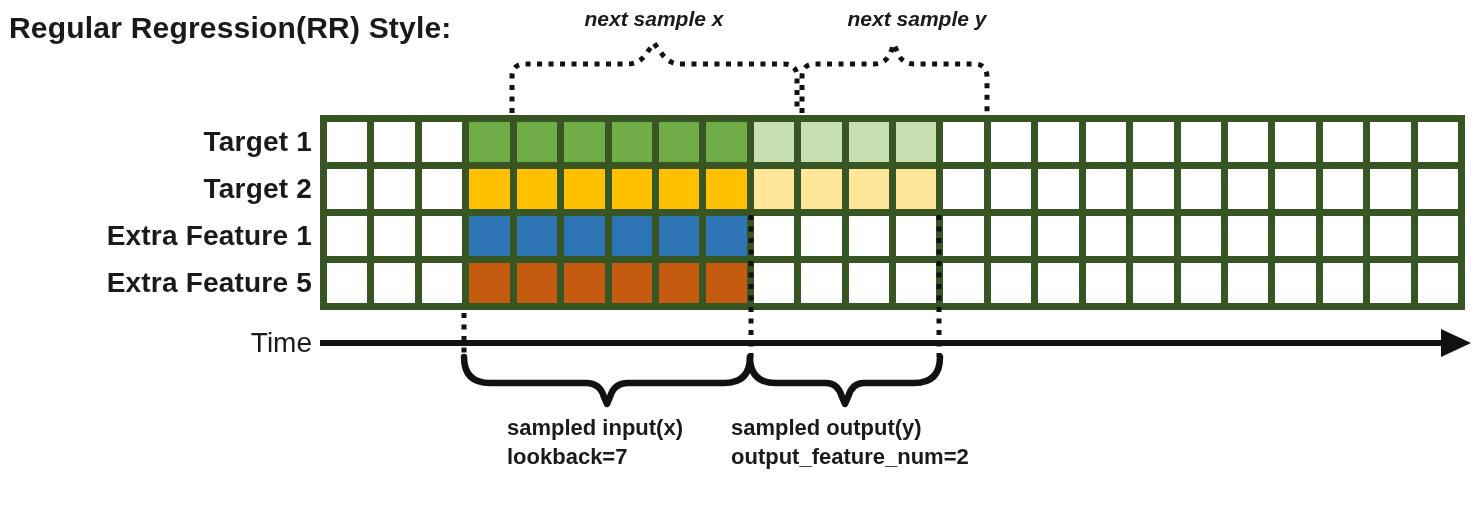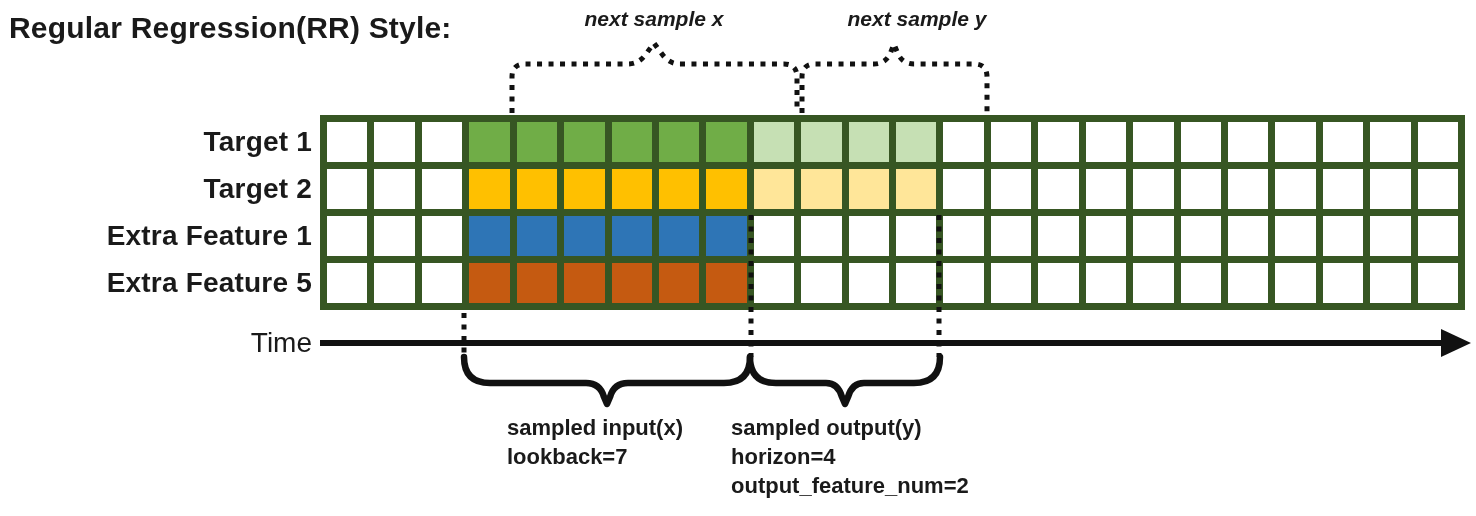--- a/index.html
+++ b/index.html
@@ -155,17 +155,16 @@
     <path class="solid-brace" d="M 464 357 Q 464 383 490 383 L 586 383 Q 600 383 604 397 L 607 404 L 610 397 Q 614 383 628 383 L 724 383 Q 750 383 750 357"></path>
     <path class="solid-brace" d="M 750 357 Q 750 383 776 383 L 826 383 Q 838 383 842 397 L 845 404 L 848 397 Q 852 383 864 383 L 914 383 Q 940 383 940 357"></path>
   </svg>
 
   <div class="abs bottom-text" id="input-text">
     <div>sampled input(x)</div>
     <div>lookback=7</div>
   </div>
   <div class="abs bottom-text" id="output-text">
     <div>sampled output(y)</div>
-    <div>horizon=4</div>
     <div>output_feature_num=2</div>
   </div>
 
 </div>
 
 </body></html>

